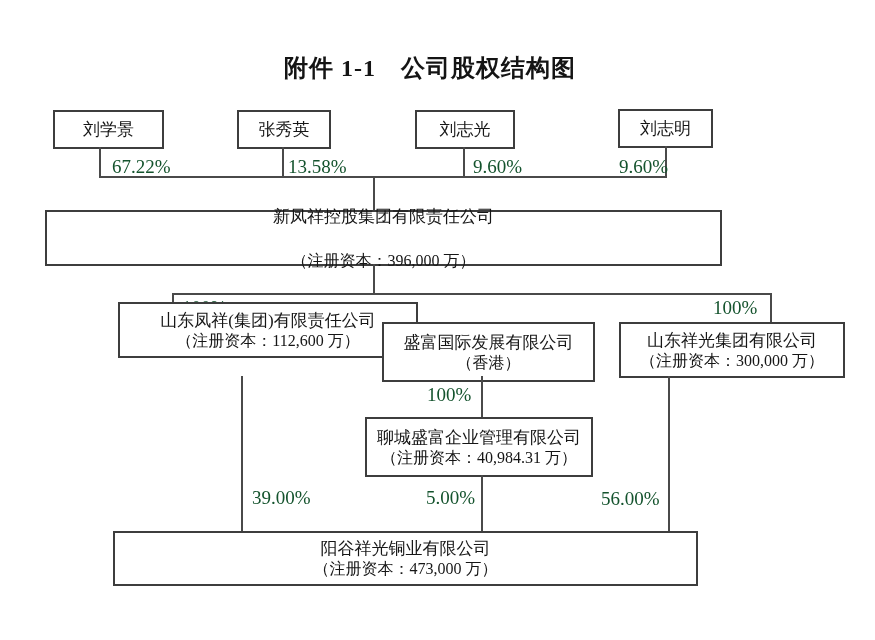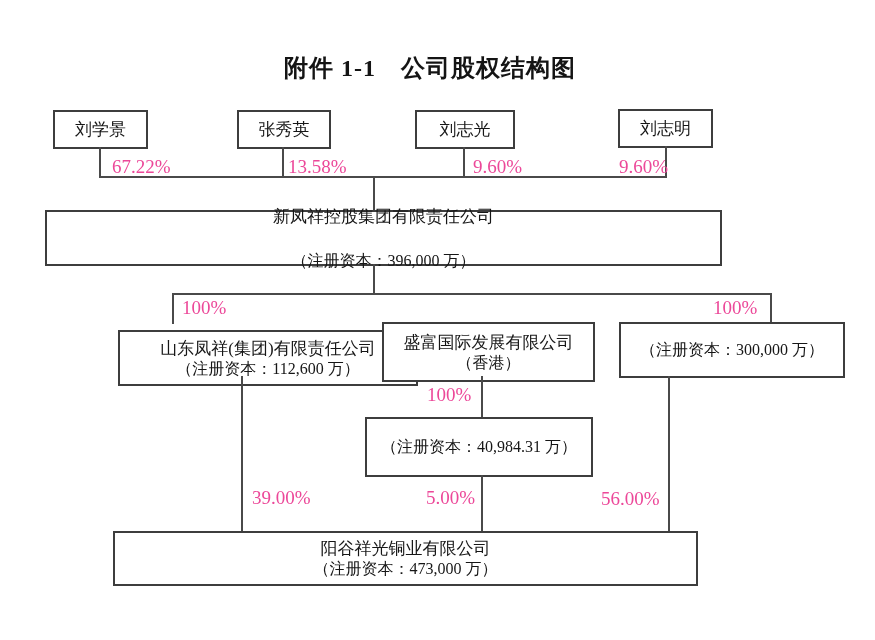--- a/index.html
+++ b/index.html
@@ -49,32 +49,32 @@
   }
   .hline, .vline {
     position: absolute;
     background: #4a4a4a;
   }
   .hline { height: 2px; }
   .vline { width: 2px; }
   .pct {
     position: absolute;
     font-size: 19px;
-    color: #ec4899;
+    color: #14532d;
     white-space: nowrap;
   }
 </style>
 </head>
 <body>
 
 <div class="canvas">
 
   <div class="title">附件 1-1　公司股权结构图</div>
 
-  <div class="box" style="left:53px; top:110px; width:95px; height:39px;">
+  <div class="box" style="left:53px; top:110px; width:111px; height:39px;">
     <span class="l1">刘学景</span>
   </div>
   <div class="box" style="left:237px; top:110px; width:94px; height:39px;">
     <span class="l1">张秀英</span>
   </div>
   <div class="box" style="left:415px; top:110px; width:100px; height:39px;">
     <span class="l1">刘志光</span>
   </div>
   <div class="box" style="left:618px; top:109px; width:95px; height:39px;">
     <span class="l1">刘志明</span>
@@ -98,36 +98,38 @@
   </div>
 
   <div class="vline" style="left:373px; top:264px; height:31px;"></div>
   <div class="hline" style="left:172px; top:293px; width:600px;"></div>
   <div class="vline" style="left:172px; top:293px; height:31px;"></div>
   <div class="vline" style="left:770px; top:293px; height:31px;"></div>
 
   <div class="pct" style="left:182px; top:297px;">100%</div>
   <div class="pct" style="left:713px; top:297px;">100%</div>
 
-  <div class="box" style="left:118px; top:330px; width:300px; height:56px;">
+  <div class="box" style="left:118px; top:302px; width:300px; height:56px;">
     <span class="l1">山东凤祥(集团)有限责任公司</span>
     <span class="l2">（注册资本：112,600 万）</span>
   </div>
   <div class="box" style="left:382px; top:322px; width:213px; height:60px;">
     <span class="l1">盛富国际发展有限公司</span>
     <span class="l2">（香港）</span>
   </div>
   <div class="box" style="left:619px; top:322px; width:226px; height:56px;">
+    <span class="l1">山东祥光集团有限公司</span>
     <span class="l2">（注册资本：300,000 万）</span>
   </div>
 
   <div class="vline" style="left:481px; top:376px; height:43px;"></div>
   <div class="pct" style="left:427px; top:384px;">100%</div>
 
   <div class="box" style="left:365px; top:417px; width:228px; height:60px;">
+    <span class="l1">聊城盛富企业管理有限公司</span>
     <span class="l2">（注册资本：40,984.31 万）</span>
   </div>
 
   <div class="vline" style="left:241px; top:376px; height:157px;"></div>
   <div class="vline" style="left:481px; top:475px; height:58px;"></div>
   <div class="vline" style="left:668px; top:376px; height:157px;"></div>
 
   <div class="pct" style="left:252px; top:487px;">39.00%</div>
   <div class="pct" style="left:426px; top:487px;">5.00%</div>
   <div class="pct" style="left:601px; top:488px;">56.00%</div>

